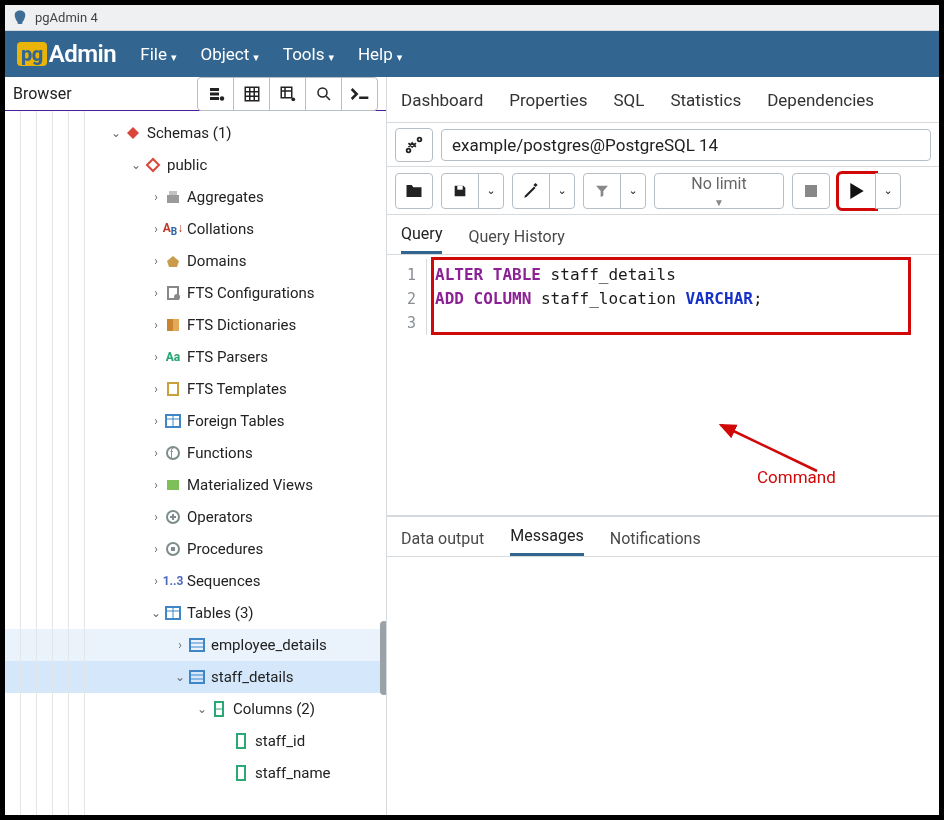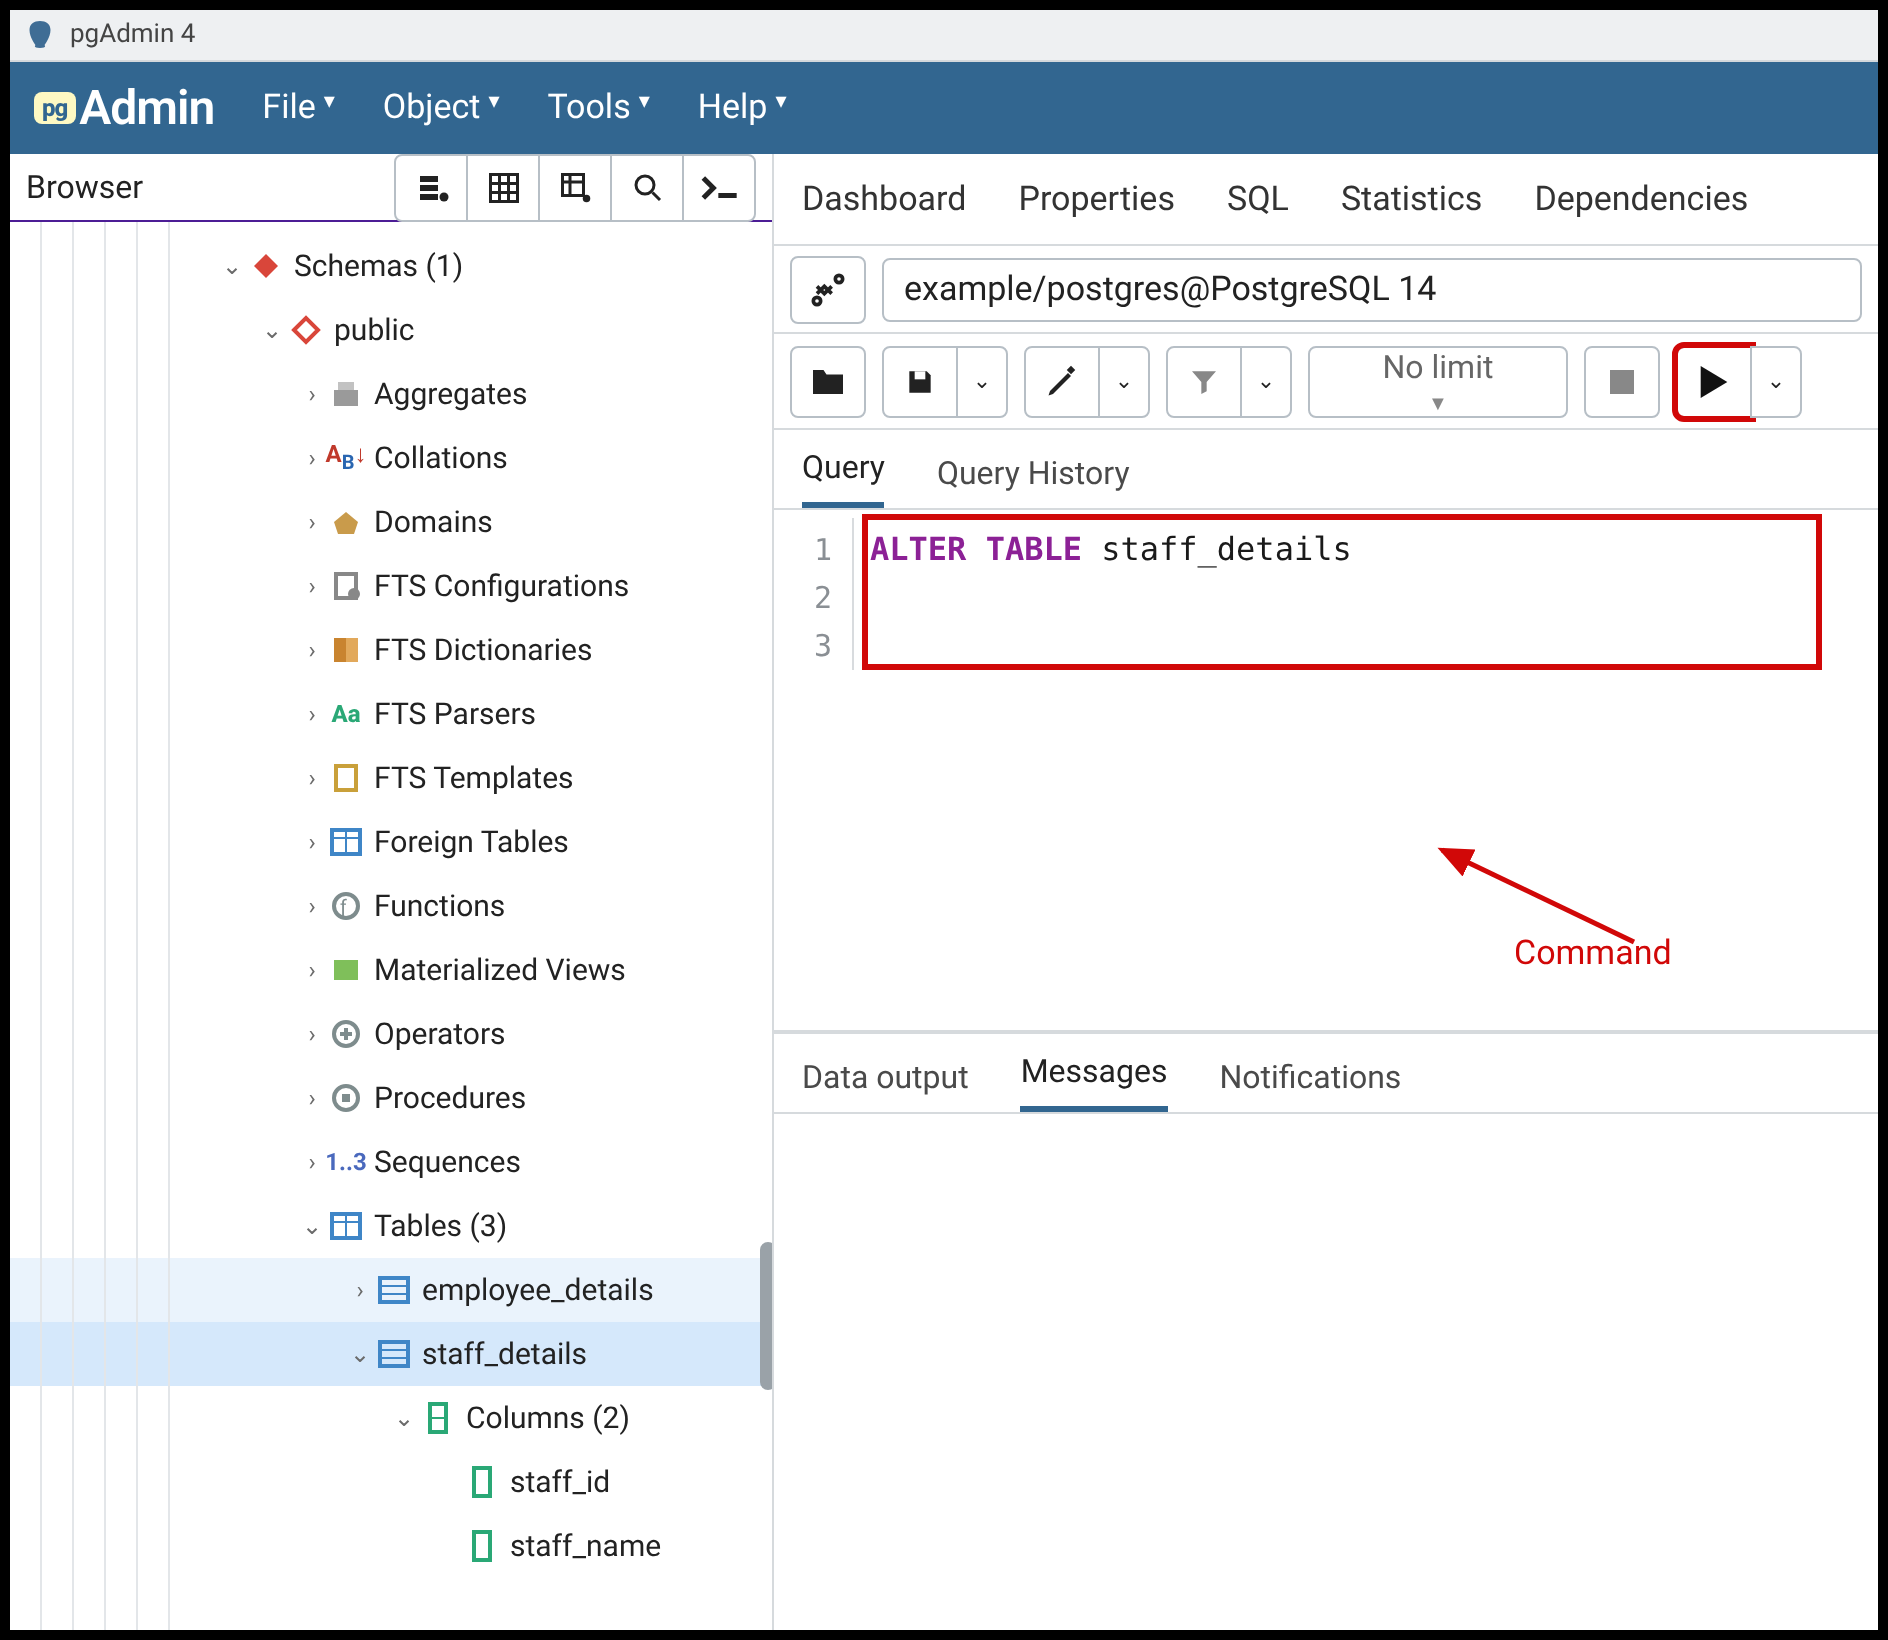--- a/index.html
+++ b/index.html
@@ -38,29 +38,29 @@
     color: #fff;
     gap: 24px;
     padding: 0 12px;
   }
   .logo {
     display: flex; align-items: center;
     font-size: 24px; font-weight: 600;
     letter-spacing: -0.5px;
   }
   .logo .pg {
-    background: #fef9c3; color: #326690;
+    background: #eab308; color: #326690;
     padding: 2px 4px; border-radius: 4px;
-    font-weight: 800; font-size: 12px;
+    font-weight: 800; font-size: 20px;
     margin-right: 2px;
     line-height: 1;
   }
   .menuitem {
     color: #fff; font-size: 17px;
-    display: flex; align-items: flex-start; gap: 4px;
+    display: flex; align-items: flex-end; gap: 4px;
     cursor: pointer;
   }
   .menuitem .caret { font-size: 11px; }
   
   .body {
     flex: 1;
     display: flex;
     min-height: 0;
   }
   .left {
@@ -635,20 +635,21 @@
         <div class="qt">Query History</div>
       </div>
       <div class="editor">
         <div class="gutter">
           <div>1</div>
             <div>2</div>
             <div>3</div>
         </div>
         <div class="code" id="code-lines">
             <div><span class="kw1">ALTER</span><span> </span><span class="kw1">TABLE</span><span class="ident"> staff_details</span></div>
+            <div><span class="kw1">ADD</span><span> </span><span class="kw1">COLUMN</span><span class="ident"> staff_location </span><span class="kw2">VARCHAR</span><span class="ident">;</span></div>
           </div>
         <div class="code-frame"></div>
       </div>
 
       <svg class="arrow" style="left:320px; top:342px;" width="120" height="60">
         <defs>
             <marker id="ah1" markerWidth="8" markerHeight="8" refX="6" refY="3" orient="auto">
               <path d="M0 0L7 3L0 6z" fill="#d10808"></path>
             </marker>
           </defs>

